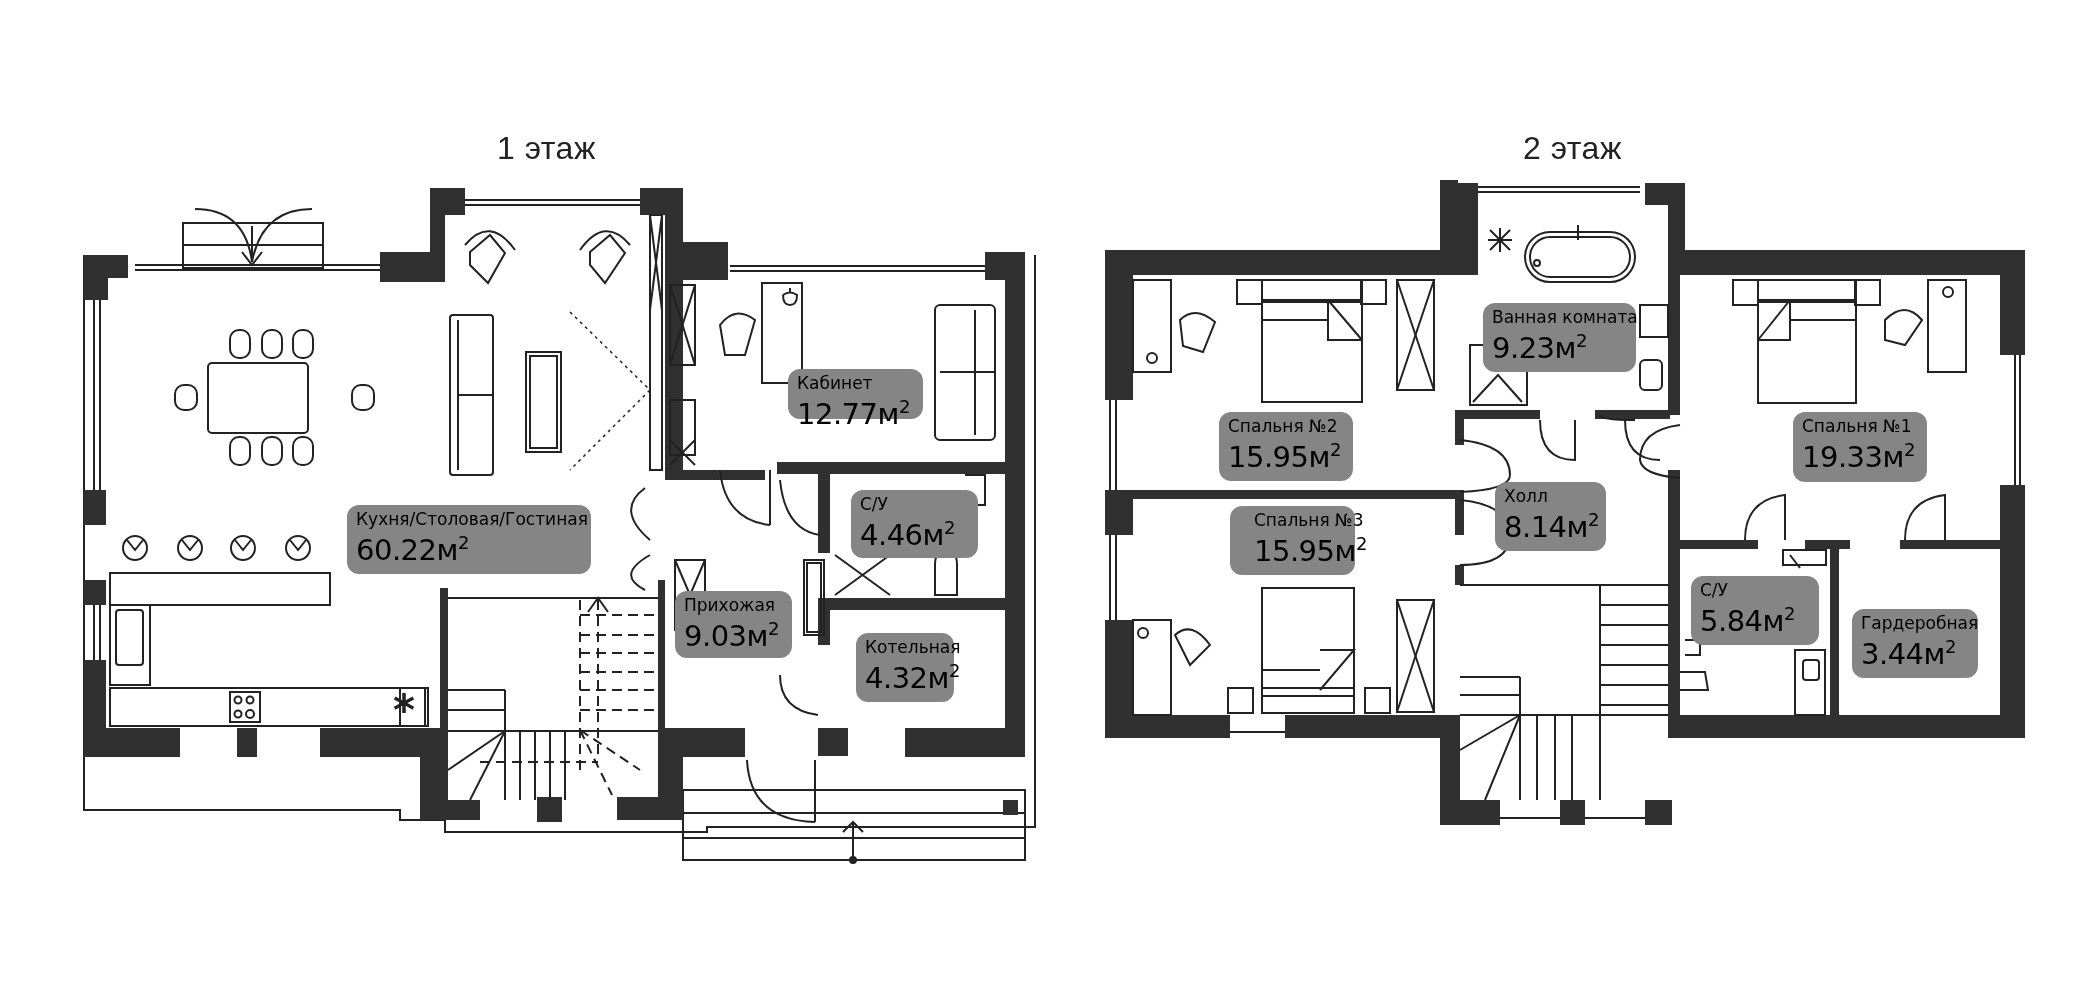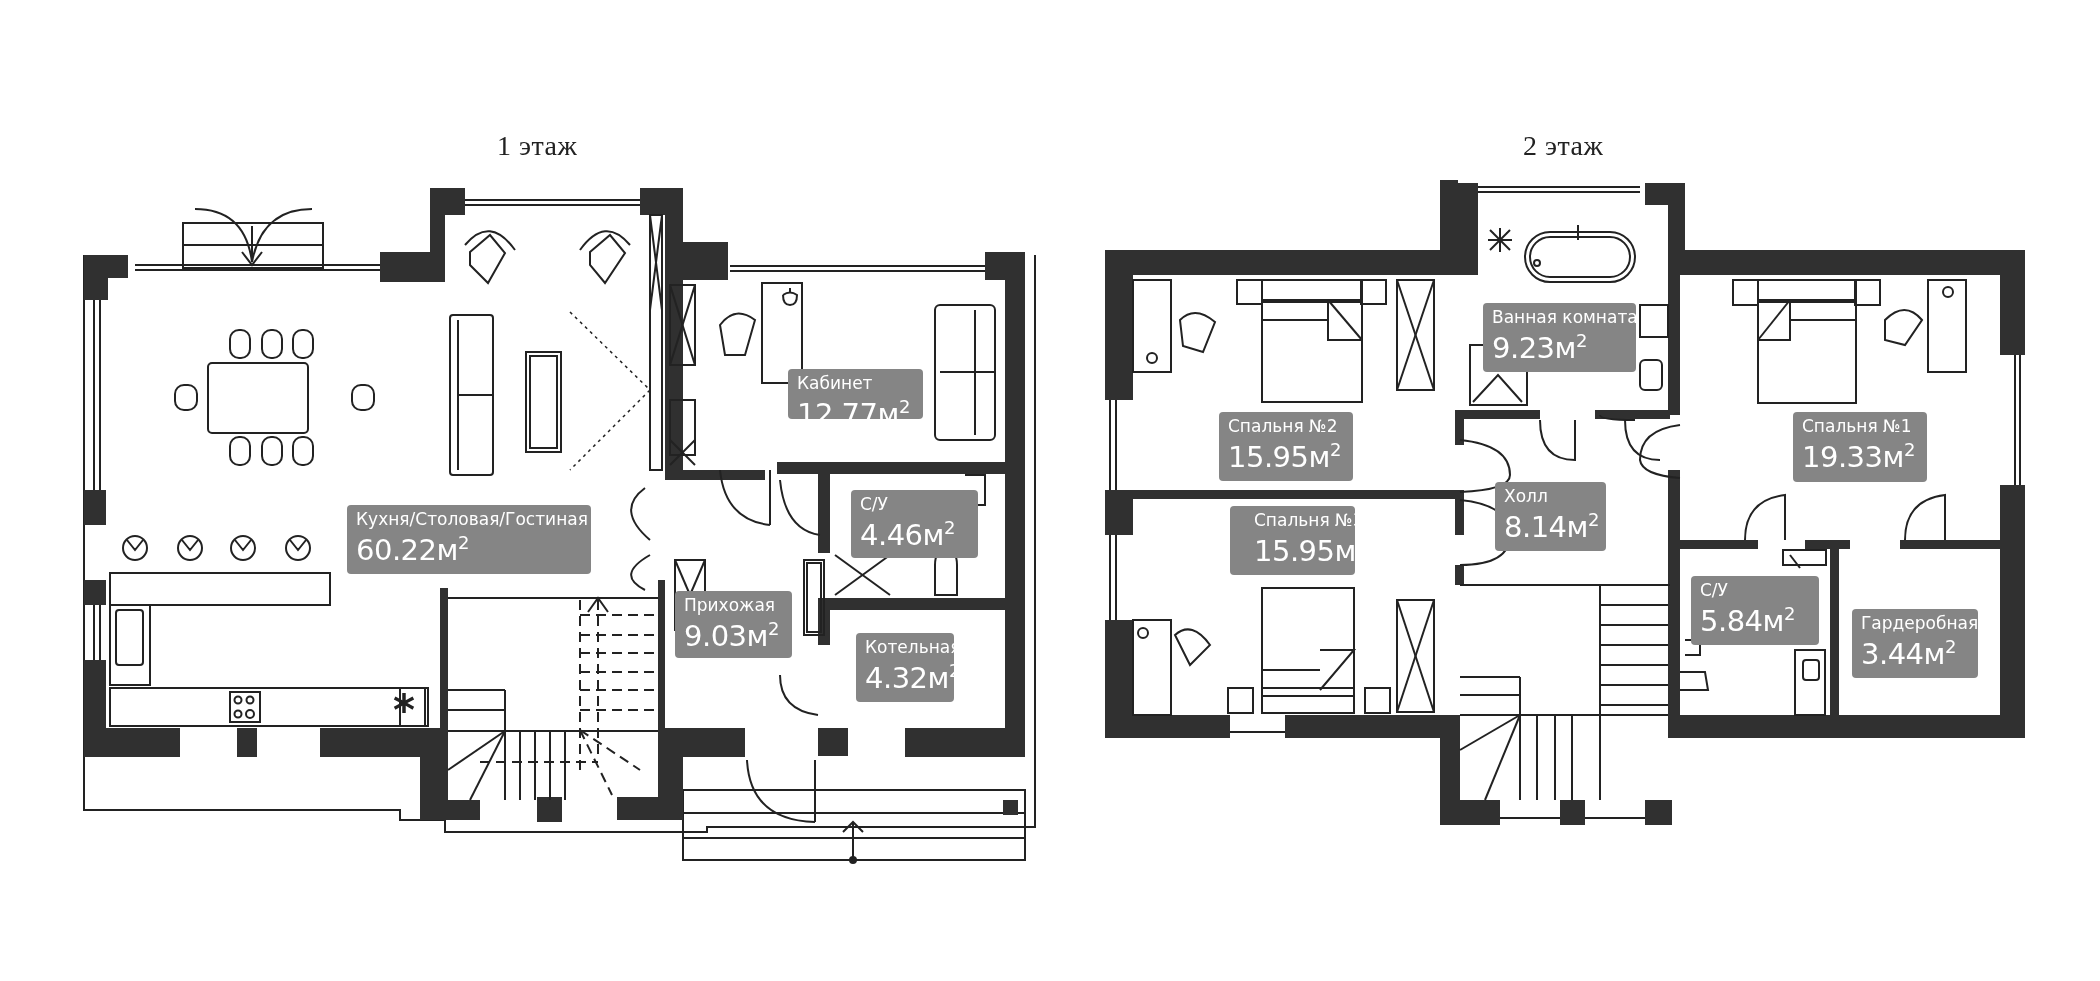--- a/index.html
+++ b/index.html
@@ -1,19 +1,19 @@
 <!DOCTYPE html>
 <html><head>
 <meta charset="utf-8">
 <style>
   html,body{margin:0;padding:0;background:#ffffff;}
   body{width:2100px;height:981px;position:relative;overflow:hidden;font-family:"DejaVu Sans","Liberation Sans",sans-serif;}
-  .floor-title{position:absolute;font-size:28px;color:#222;font-family:Liberation Serif, serif;letter-spacing:0.5px;}
+  .floor-title{position:absolute;font-size:32px;color:#222;font-family:Liberation Sans, sans-serif;letter-spacing:0.5px;}
   svg.plan{position:absolute;left:0;top:0;}
-  .room-label{position:absolute;background:#858585;border-radius:4px;color:#ffffff;padding:6px 9px 5px 9px;box-sizing:border-box;line-height:1;}
+  .room-label{position:absolute;background:#858585;border-radius:12px;color:#000000;padding:6px 9px 5px 9px;box-sizing:border-box;line-height:1;}
   .room-label .rname{display:block;font-size:17px;font-family:"DejaVu Sans",sans-serif;white-space:nowrap;}
   .room-label .rarea{display:block;font-size:29px;font-weight:normal;font-family:"DejaVu Sans",sans-serif;margin-top:8px;white-space:nowrap;letter-spacing:-0.5px;}
   .room-label .rarea sup{font-size:18px;vertical-align:top;position:relative;top:-2px;}
 </style>
 </head>
 <body>
 
 <div class="floor-title" style="left:497px;top:130px;">1 этаж</div>
 <div class="floor-title" style="left:1523px;top:130px;">2 этаж</div>
 

